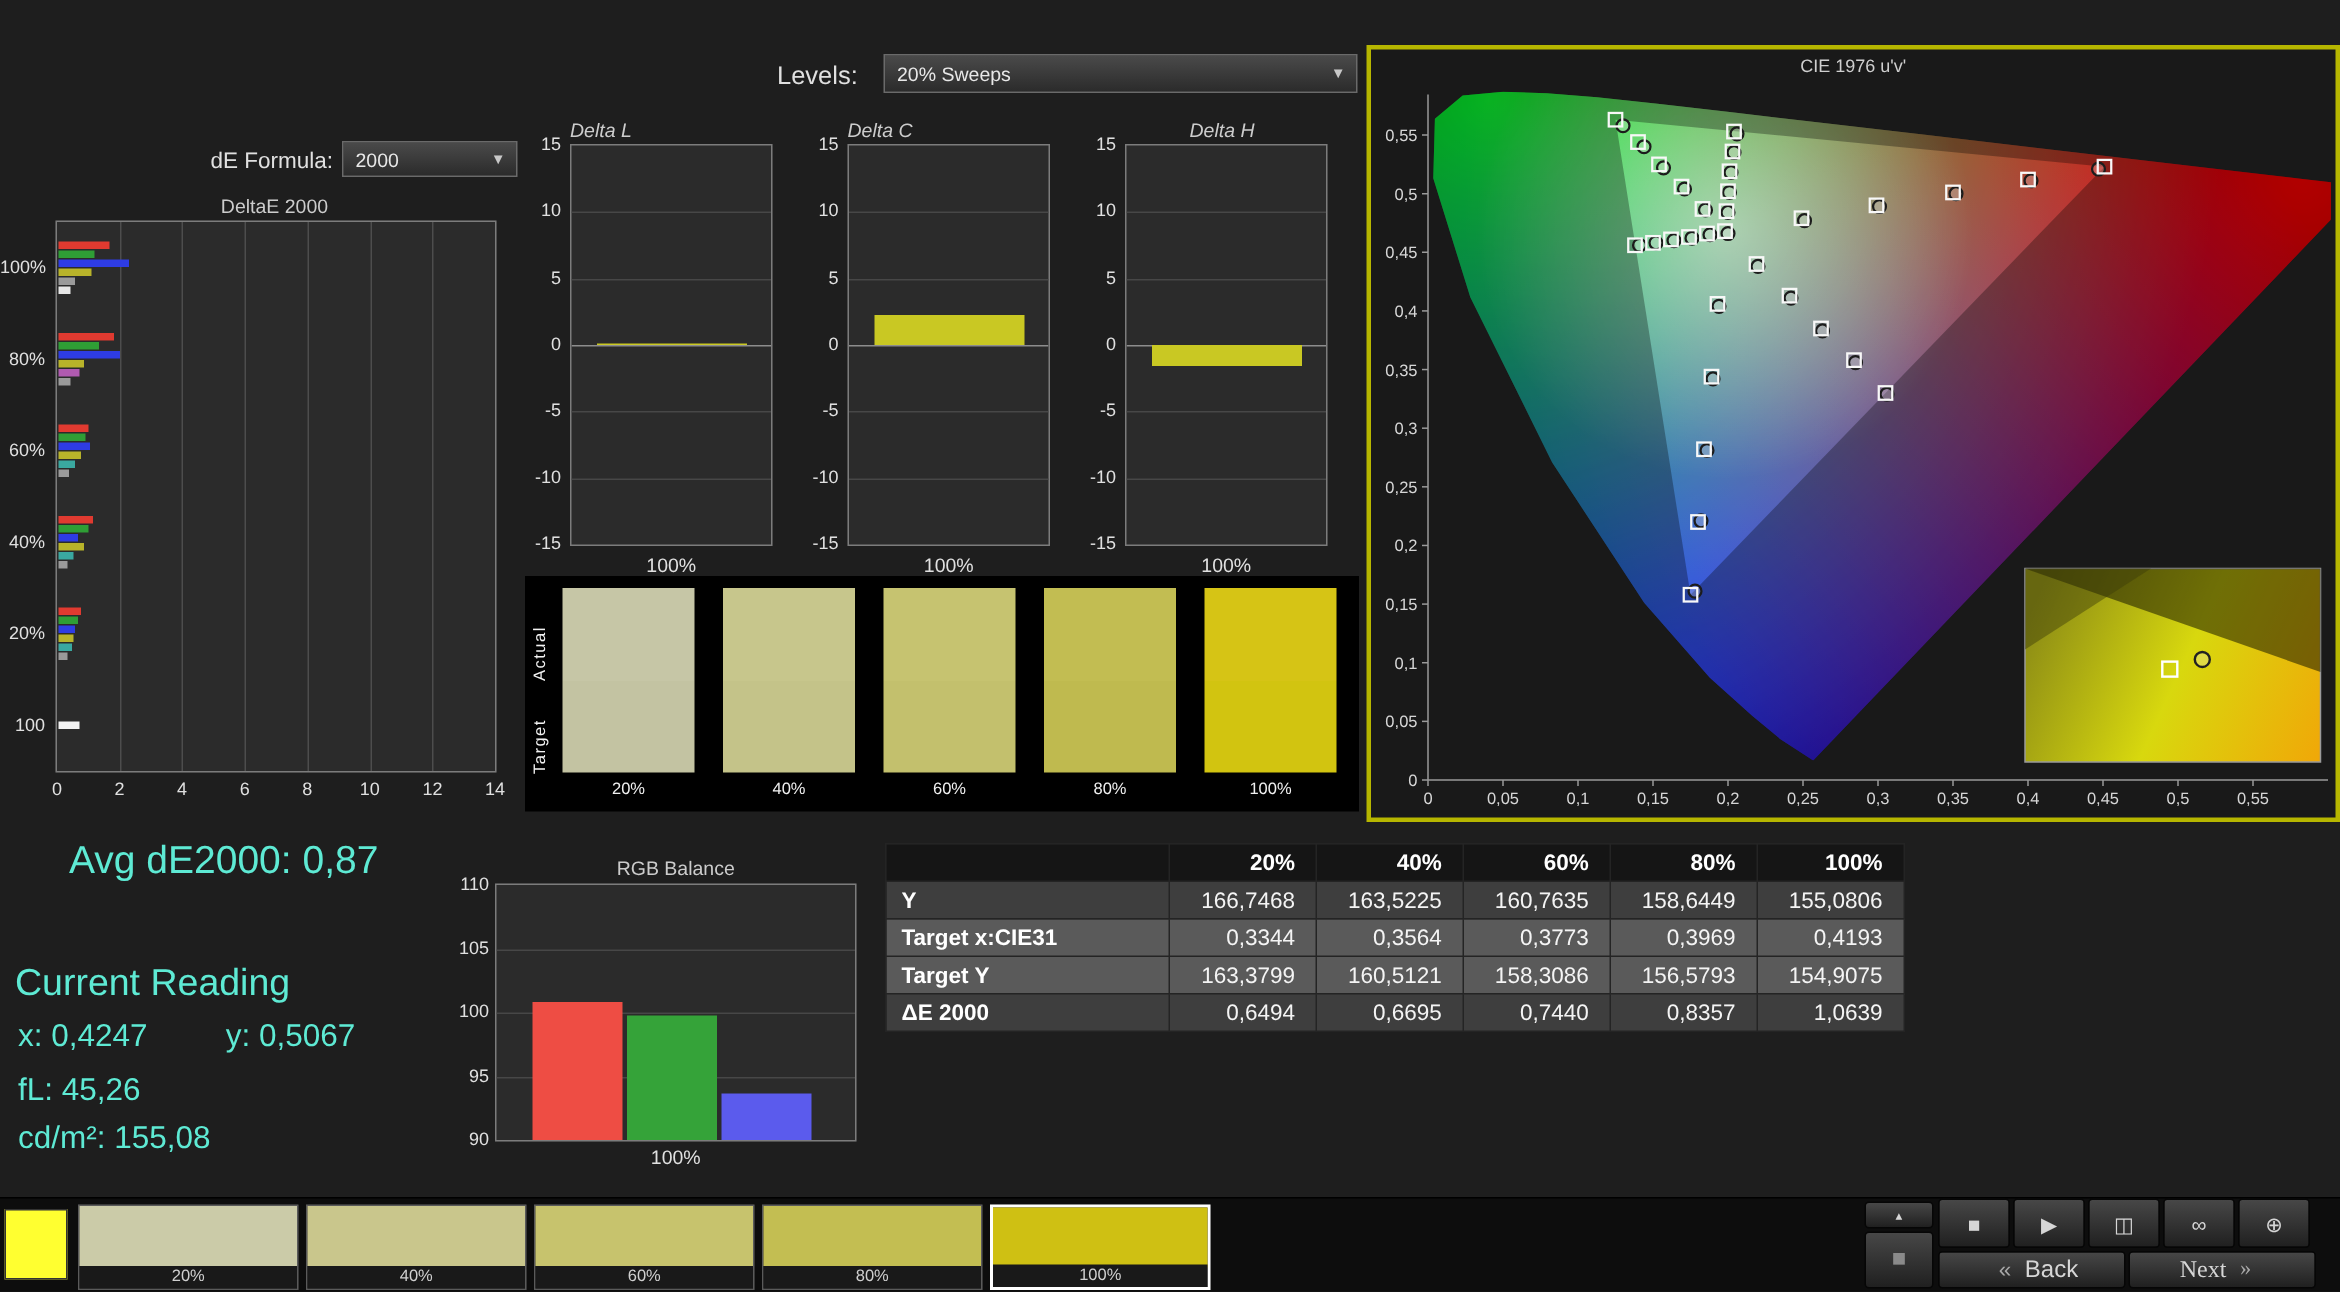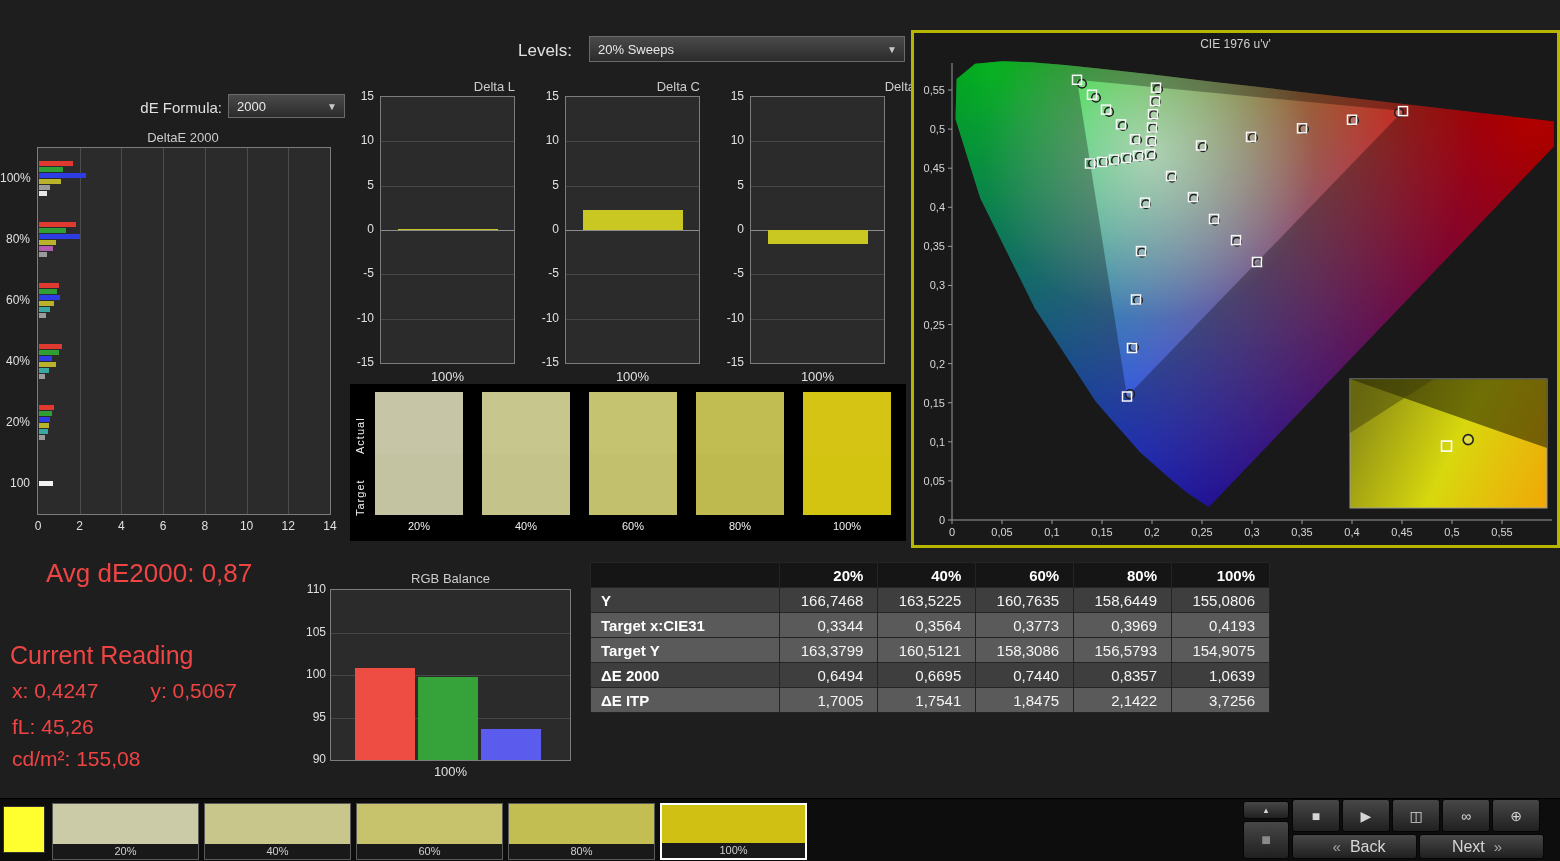--- a/index.html
+++ b/index.html
@@ -24,21 +24,21 @@
   #de-plot{left:37px;top:147px;width:294px;height:368px;}
   #de-ylabels{position:absolute;left:0;top:147px;width:33px;height:368px;}
   #de-xlabels{position:absolute;left:38px;top:519px;width:294px;height:14px;}
   .vgrid{position:absolute;top:0;height:100%;width:1px;background:#4d4d4d;}
   .hgrid{position:absolute;left:0;width:100%;height:1px;background:#474747;}
   .hgrid.zero{background:#8d8d8d;}
   .hbar{position:absolute;left:1px;height:5px;}
   .ytick{position:absolute;right:3px;width:30px;text-align:right;font-size:12px;color:#e0e0e0;}
   .xtick{position:absolute;top:0;font-size:12px;color:#e0e0e0;transform:translateX(-50%);}
 
-  .dtitle{position:absolute;top:79px;width:135px;text-align:right;font-size:13px;color:#cccccc;}
+  .dtitle{position:absolute;top:79px;width:135px;text-align:left;font-size:13px;color:#cccccc;font-style:italic;}
   .dylabels{position:absolute;top:96px;width:28px;height:268px;}
   .dplot{top:96px;width:135px;height:268px;}
   .dxlabel{top:369px;width:135px;}
   #dl-title{left:380px;} #dc-title{left:565px;} #dh-title{left:793px;}
   #dl-ylabels{left:346px;} #dc-ylabels{left:531px;} #dh-ylabels{left:716px;}
   #dl-plot{left:380px;} #dc-plot{left:565px;} #dh-plot{left:750px;}
   #dl-xlabel{left:380px;} #dc-xlabel{left:565px;} #dh-xlabel{left:750px;}
   .dtick{position:absolute;right:0;width:28px;text-align:right;font-size:12px;color:#e0e0e0;}
   .dbar{position:absolute;left:17px;width:100px;}
 
@@ -56,21 +56,21 @@
   .swatch{position:absolute;top:8px;width:88px;height:123px;}
   .swatch-half{width:100%;height:50%;}
   .swatch-label{position:absolute;top:136px;width:88px;text-align:center;font-size:11px;color:#f0f0f0;}
 
   #cie-panel{position:absolute;left:911px;top:30px;width:649px;height:518px;background:#191919;
     border:3px solid #b6b600;box-sizing:border-box;}
   #cie-title{position:absolute;left:0;top:4px;width:100%;text-align:center;font-size:12px;color:#cfcfcf;z-index:3;}
   #cie-svg{position:absolute;left:0;top:0;}
   svg text{font-family:"Liberation Sans",sans-serif;font-size:11px;fill:#d6d6d6;}
 
-  .stat{position:absolute;color:#ef4444;}
+  .stat{position:absolute;color:#5eead4;}
   #stat-avg{left:46px;top:558px;font-size:26px;}
   #stat-max{left:38px;top:594px;font-size:26px;}
   #stat-cur{left:10px;top:641px;font-size:25px;}
   #stat-xy{left:12px;top:679px;font-size:21px;}
   #stat-fl{left:12px;top:715px;font-size:21px;}
   #stat-cd{left:12px;top:747px;font-size:21px;}
   .gap{display:inline-block;width:52px;}
 
   #results-table{position:absolute;left:590px;top:562px;width:680px;}
   #results-table table{border-collapse:collapse;width:680px;font-size:15px;}
@@ -88,21 +88,21 @@
   .tile.selected{border:2px solid #ffffff;}
   .tile-swatch{position:absolute;left:0;top:0;right:0;height:40px;}
   .tile-label{position:absolute;left:0;right:0;bottom:0;height:15px;background:#191919;color:#cfcfcf;
     font-size:11px;text-align:center;line-height:15px;}
   .btn{position:absolute;display:flex;align-items:center;justify-content:center;box-sizing:border-box;
     background:linear-gradient(#474747,#202020);border:1px solid #060606;border-radius:3px;color:#d6d6d6;cursor:pointer;}
   #panel-up{left:1243px;top:801px;width:46px;height:18px;font-size:9px;}
   #display-btn{left:1243px;top:821px;width:46px;height:38px;font-size:16px;color:#8a8a8a;}
   .icon-btn{top:799px;width:48px;height:33px;font-size:14px;}
   #back-btn{left:1292px;top:834px;width:125px;height:25px;font-size:16px;}
-  #next-btn{left:1419px;top:834px;width:125px;height:25px;font-size:16px;}
+  #next-btn{left:1419px;top:834px;width:125px;height:25px;font-size:16px;font-family:Liberation Serif, serif;}
   .chev{font-size:15px;color:#a8a8a8;margin:0 9px;}
 </style>
 </head>
 <body>
 
 <div id="app">
 
 
   <div class="fieldlabel" id="levels-label">Levels:</div>
   <div class="dropdown" id="levels-dd">
@@ -507,28 +507,20 @@
             <td class="val">154,9075</td>
           </tr>
           <tr class="even">
             <td class="lbl">ΔE 2000</td>
             <td class="val">0,6494</td>
             <td class="val">0,6695</td>
             <td class="val">0,7440</td>
             <td class="val">0,8357</td>
             <td class="val">1,0639</td>
           </tr>
-          <tr class="odd">
-            <td class="lbl">ΔE ITP</td>
-            <td class="val">1,7005</td>
-            <td class="val">1,7541</td>
-            <td class="val">1,8475</td>
-            <td class="val">2,1422</td>
-            <td class="val">3,7256</td>
-          </tr>
         </tbody>
       </table>
     </div>
 
   <div id="bottom-bar">
     <div id="current-chip" style="background: rgb(255, 255, 48);"></div>
     <div id="tiles">
         <div class="tile" style="left: 0px;">
           <div class="tile-swatch" style="background: rgb(203, 203, 168);"></div>
           <div class="tile-label">20%</div>

